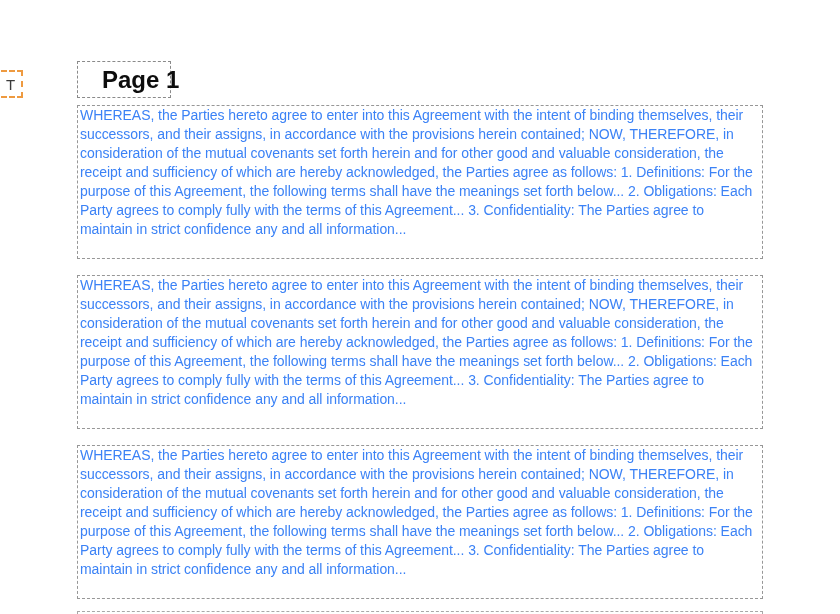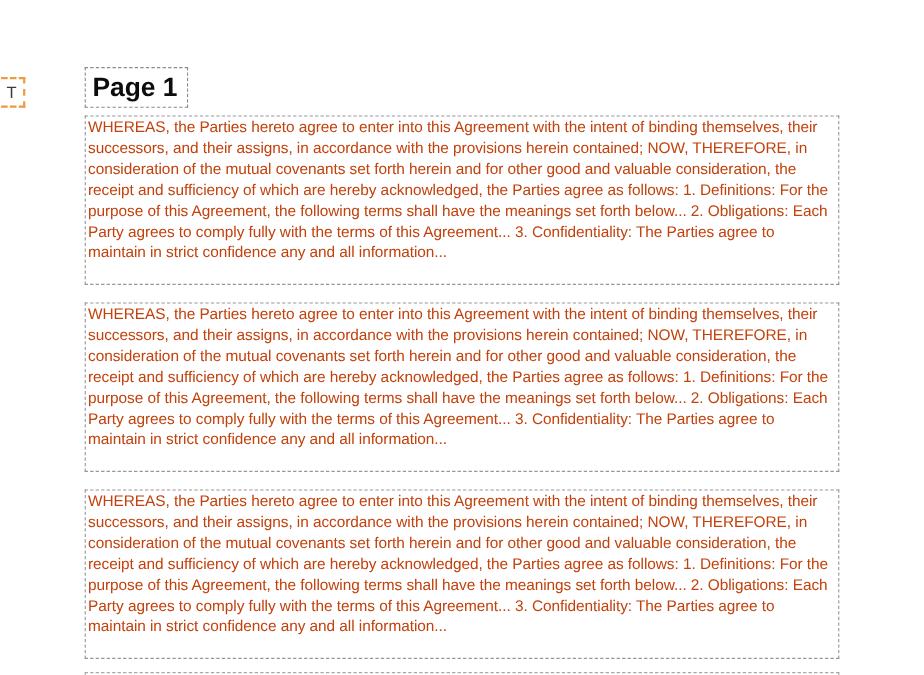--- a/index.html
+++ b/index.html
@@ -49,34 +49,35 @@
     align-items: center;
     background: #ffffff;
   }
   .page-heading span {
     font-weight: bold;
     font-size: 24px;
     color: #0d0d0d;
     padding-left: 6px;
     letter-spacing: 0px;
     white-space: nowrap;
+    margin-left: 18px;
   }
   
   .text-block {
     position: absolute;
     left: 77px;
     width: 686px;
     height: 154px;
     border: 1px dashed #979797;
     box-sizing: border-box;
     padding: 0 2px;
     font-size: 14px;
     line-height: 19px;
     letter-spacing: -0.05px;
-    color: #c2410c;
+    color: #3b82f6;
     overflow: hidden;
     background: #ffffff;
   }
   .text-block.b1 { top: 105px; }
   .text-block.b2 { top: 275px; }
   .text-block.b3 { top: 445px; }
   
   .text-block.b4 {
     top: 611px;
     height: 60px;

